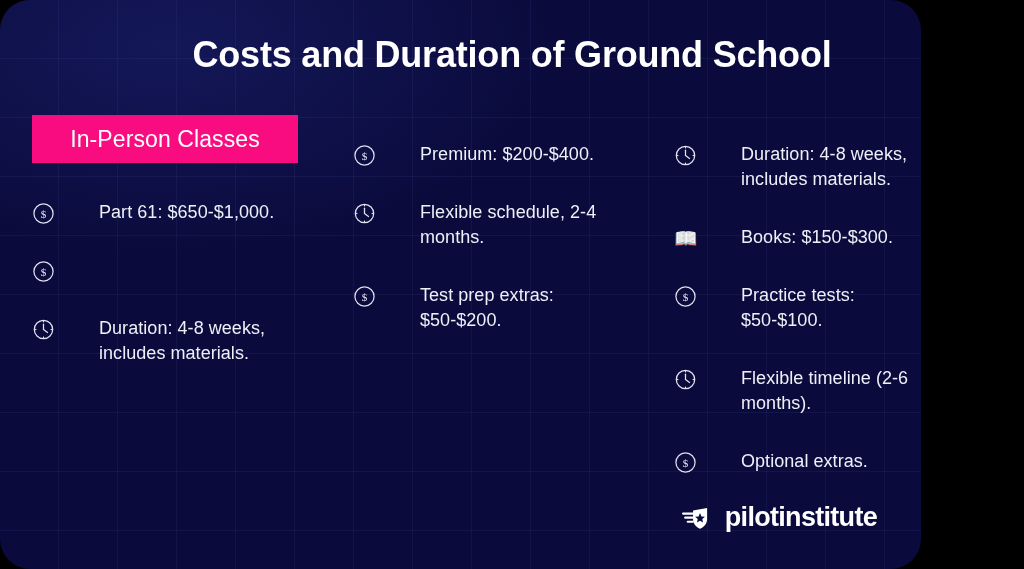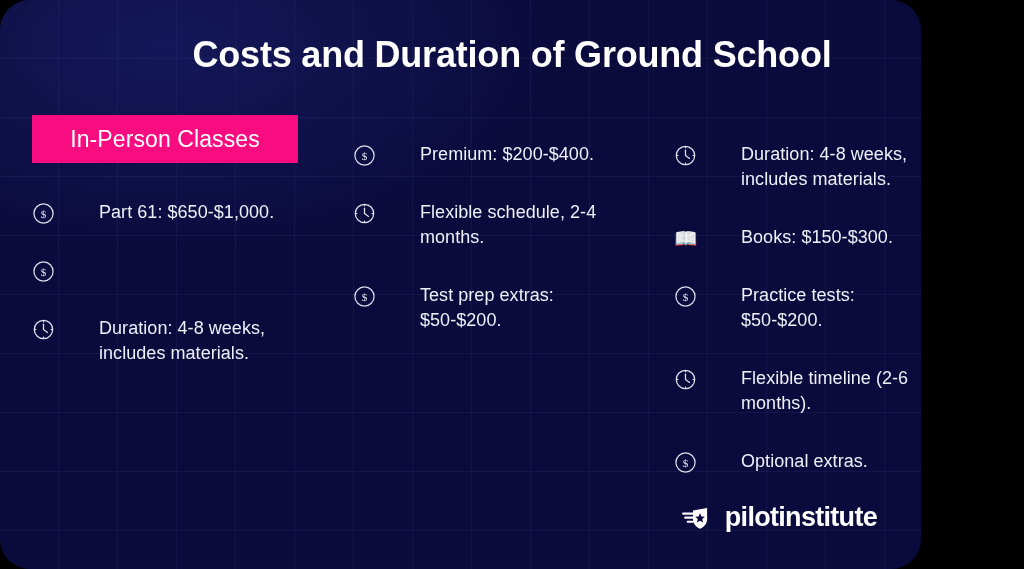--- a/index.html
+++ b/index.html
@@ -232,21 +232,21 @@
             <span class="ico book">📖</span>
             <span class="txt">Books: $150-$300.</span>
           </div>
           <div class="item">
             <span class="ico">
               <svg viewBox="0 0 24 24" width="23" height="23">
                 <circle cx="12" cy="12" r="10" fill="none" stroke="#dfe2ef" stroke-width="1.3"></circle>
                 <text x="12" y="16.3" text-anchor="middle" font-family="Liberation Serif, serif" font-size="11.5" fill="#dfe2ef">$</text>
               </svg>
             </span>
-            <span class="txt">Practice tests: $50-$200.</span>
+            <span class="txt">Practice tests: $50-$100.</span>
           </div>
           <div class="item">
             <span class="ico">
               <svg viewBox="0 0 24 24" width="23" height="23">
                 <circle cx="12" cy="12" r="9.6" fill="none" stroke="#dfe2ef" stroke-width="1.3"></circle>
                 <line x1="12" y1="2.4" x2="12" y2="4.6" stroke="#dfe2ef" stroke-width="1.2"></line>
                 <line x1="12" y1="19.4" x2="12" y2="21.6" stroke="#dfe2ef" stroke-width="1.2"></line>
                 <line x1="2.4" y1="12" x2="4.6" y2="12" stroke="#dfe2ef" stroke-width="1.2"></line>
                 <line x1="19.4" y1="12" x2="21.6" y2="12" stroke="#dfe2ef" stroke-width="1.2"></line>
                 <line x1="12" y1="12" x2="12" y2="6.4" stroke="#dfe2ef" stroke-width="1.3" stroke-linecap="round"></line>

